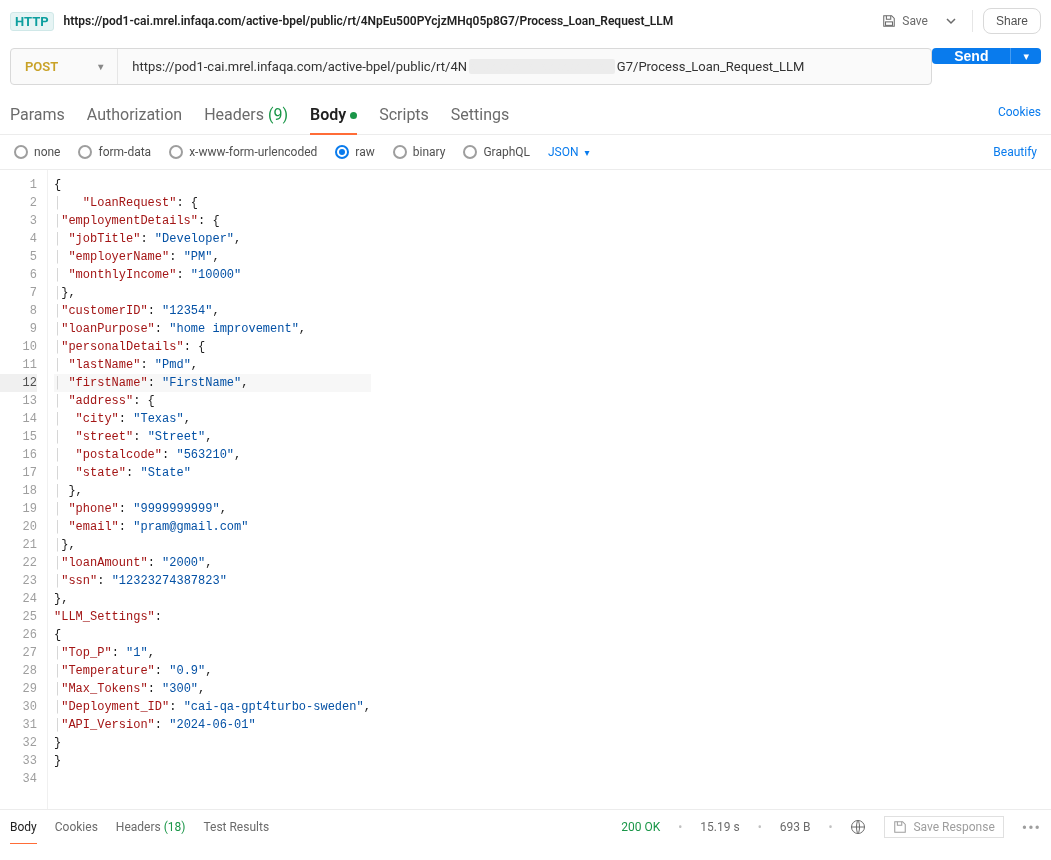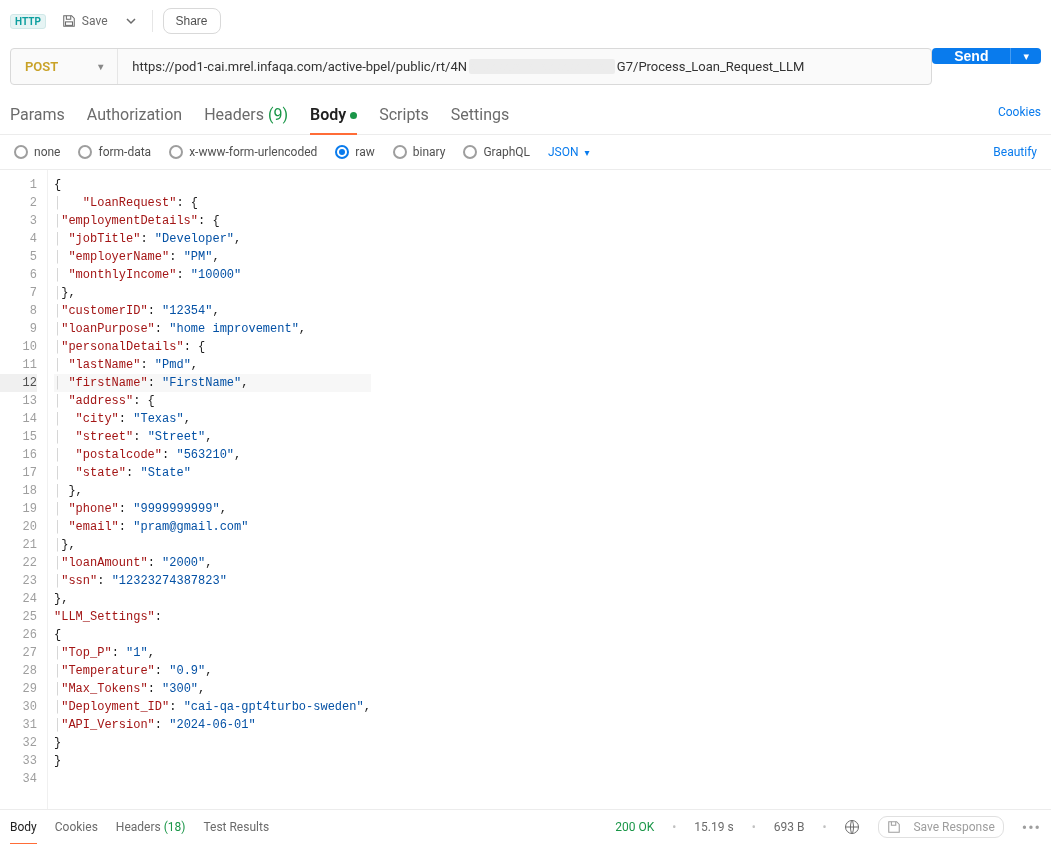--- a/index.html
+++ b/index.html
@@ -1,18 +1,18 @@
 <!DOCTYPE html>
 <html><head>
 <meta charset="utf-8">
 <style>
   * { box-sizing: border-box; margin: 0; padding: 0; }
   body { font-family: -apple-system, BlinkMacSystemFont, "Segoe UI", Roboto, Arial, sans-serif; font-size: 13px; color: #212121; background: #fff; width: 1051px; }
   .topbar { display: flex; align-items: center; padding: 8px 10px; gap: 10px; }
-  .http-badge { background: #e6f4f4; color: #0d9f9f; font-size: 10px; font-weight: 700; padding: 1px 4px; border-radius: 3px; border: 1px solid #d0e8e8; }
+  .http-badge { background: #e6f4f4; color: #0d9f9f; font-size: 13px; font-weight: 700; padding: 1px 4px; border-radius: 3px; border: 1px solid #d0e8e8; }
   .tab-title { font-size: 12px; color: #212121; font-weight: 600; flex: 1; white-space: nowrap; overflow: hidden; text-overflow: ellipsis; }
   .top-actions { display: flex; align-items: center; gap: 6px; }
   .save-ctl { display: flex; align-items: center; gap: 6px; color: #6b6b6b; font-size: 12px; padding: 4px 6px; cursor: pointer; }
   .floppy { width: 14px; height: 14px; }
   .chev-btn { padding: 4px 6px; color: #6b6b6b; cursor: pointer; }
   .divider-v { width: 1px; height: 22px; background: #e6e6e6; margin: 0 4px; }
   .share-btn { border: 1px solid #d9d9d9; border-radius: 8px; padding: 5px 12px; font-size: 12px; color: #505050; background: #fff; cursor: pointer; }
 
   .req-row { display: flex; align-items: flex-start; padding: 6px 10px 10px; gap: 0; }
   .method-url { flex: 1; display: flex; border: 1px solid #d9d9d9; border-radius: 4px; background: #fafafa; overflow: hidden; }
@@ -57,28 +57,29 @@
 
   .resp-bar { display: flex; align-items: center; padding: 6px 10px; font-size: 12px; color: #6b6b6b; gap: 18px; }
   .resp-tab { cursor: pointer; padding: 4px 0; }
   .resp-tab.active { color: #212121; position: relative; }
   .resp-tab.active::after { content:""; position:absolute; left:0; right:0; bottom:-7px; height:2px; background:#ff6c37; }
   .resp-tab .count { color: #1a9648; }
   .resp-spacer { flex: 1; }
   .status-pill { color: #1a9648; }
   .sep-dot { color: #c0c0c0; }
   .globe { width: 16px; height: 16px; }
-  .save-resp { display: flex; align-items: center; gap: 12px; border: 1px solid #e0e0e0; border-radius: 9px; padding: 3px 8px; color: #9e9e9e; cursor: pointer; }
+  .save-resp { display: flex; align-items: center; gap: 6px; border: 1px solid #e0e0e0; border-radius: 0; padding: 3px 8px; color: #9e9e9e; cursor: pointer; }
   .kebab { font-size: 16px; color: #9e9e9e; cursor: pointer; letter-spacing: 1px; }
 </style>
 </head>
 <body>
 
 <div class="topbar">
   <span class="http-badge">HTTP</span>
+  <div class="tab-title">https://pod1-cai.mrel.infaqa.com/active-bpel/public/rt/4NpEu500PYcjzMHq05p8G7/Process_Loan_Request_LLM</div>
   <div class="top-actions">
     <div class="save-ctl">
       <svg class="floppy" viewBox="0 0 16 16" fill="none" stroke="#6b6b6b" stroke-width="1.2">
           <path d="M2 2h9l3 3v9H2z"></path>
           <path d="M5 2v4h5V2"></path>
           <rect x="4" y="9" width="8" height="4"></rect>
         </svg>
       <span>Save</span>
     </div>
     <div class="chev-btn">

